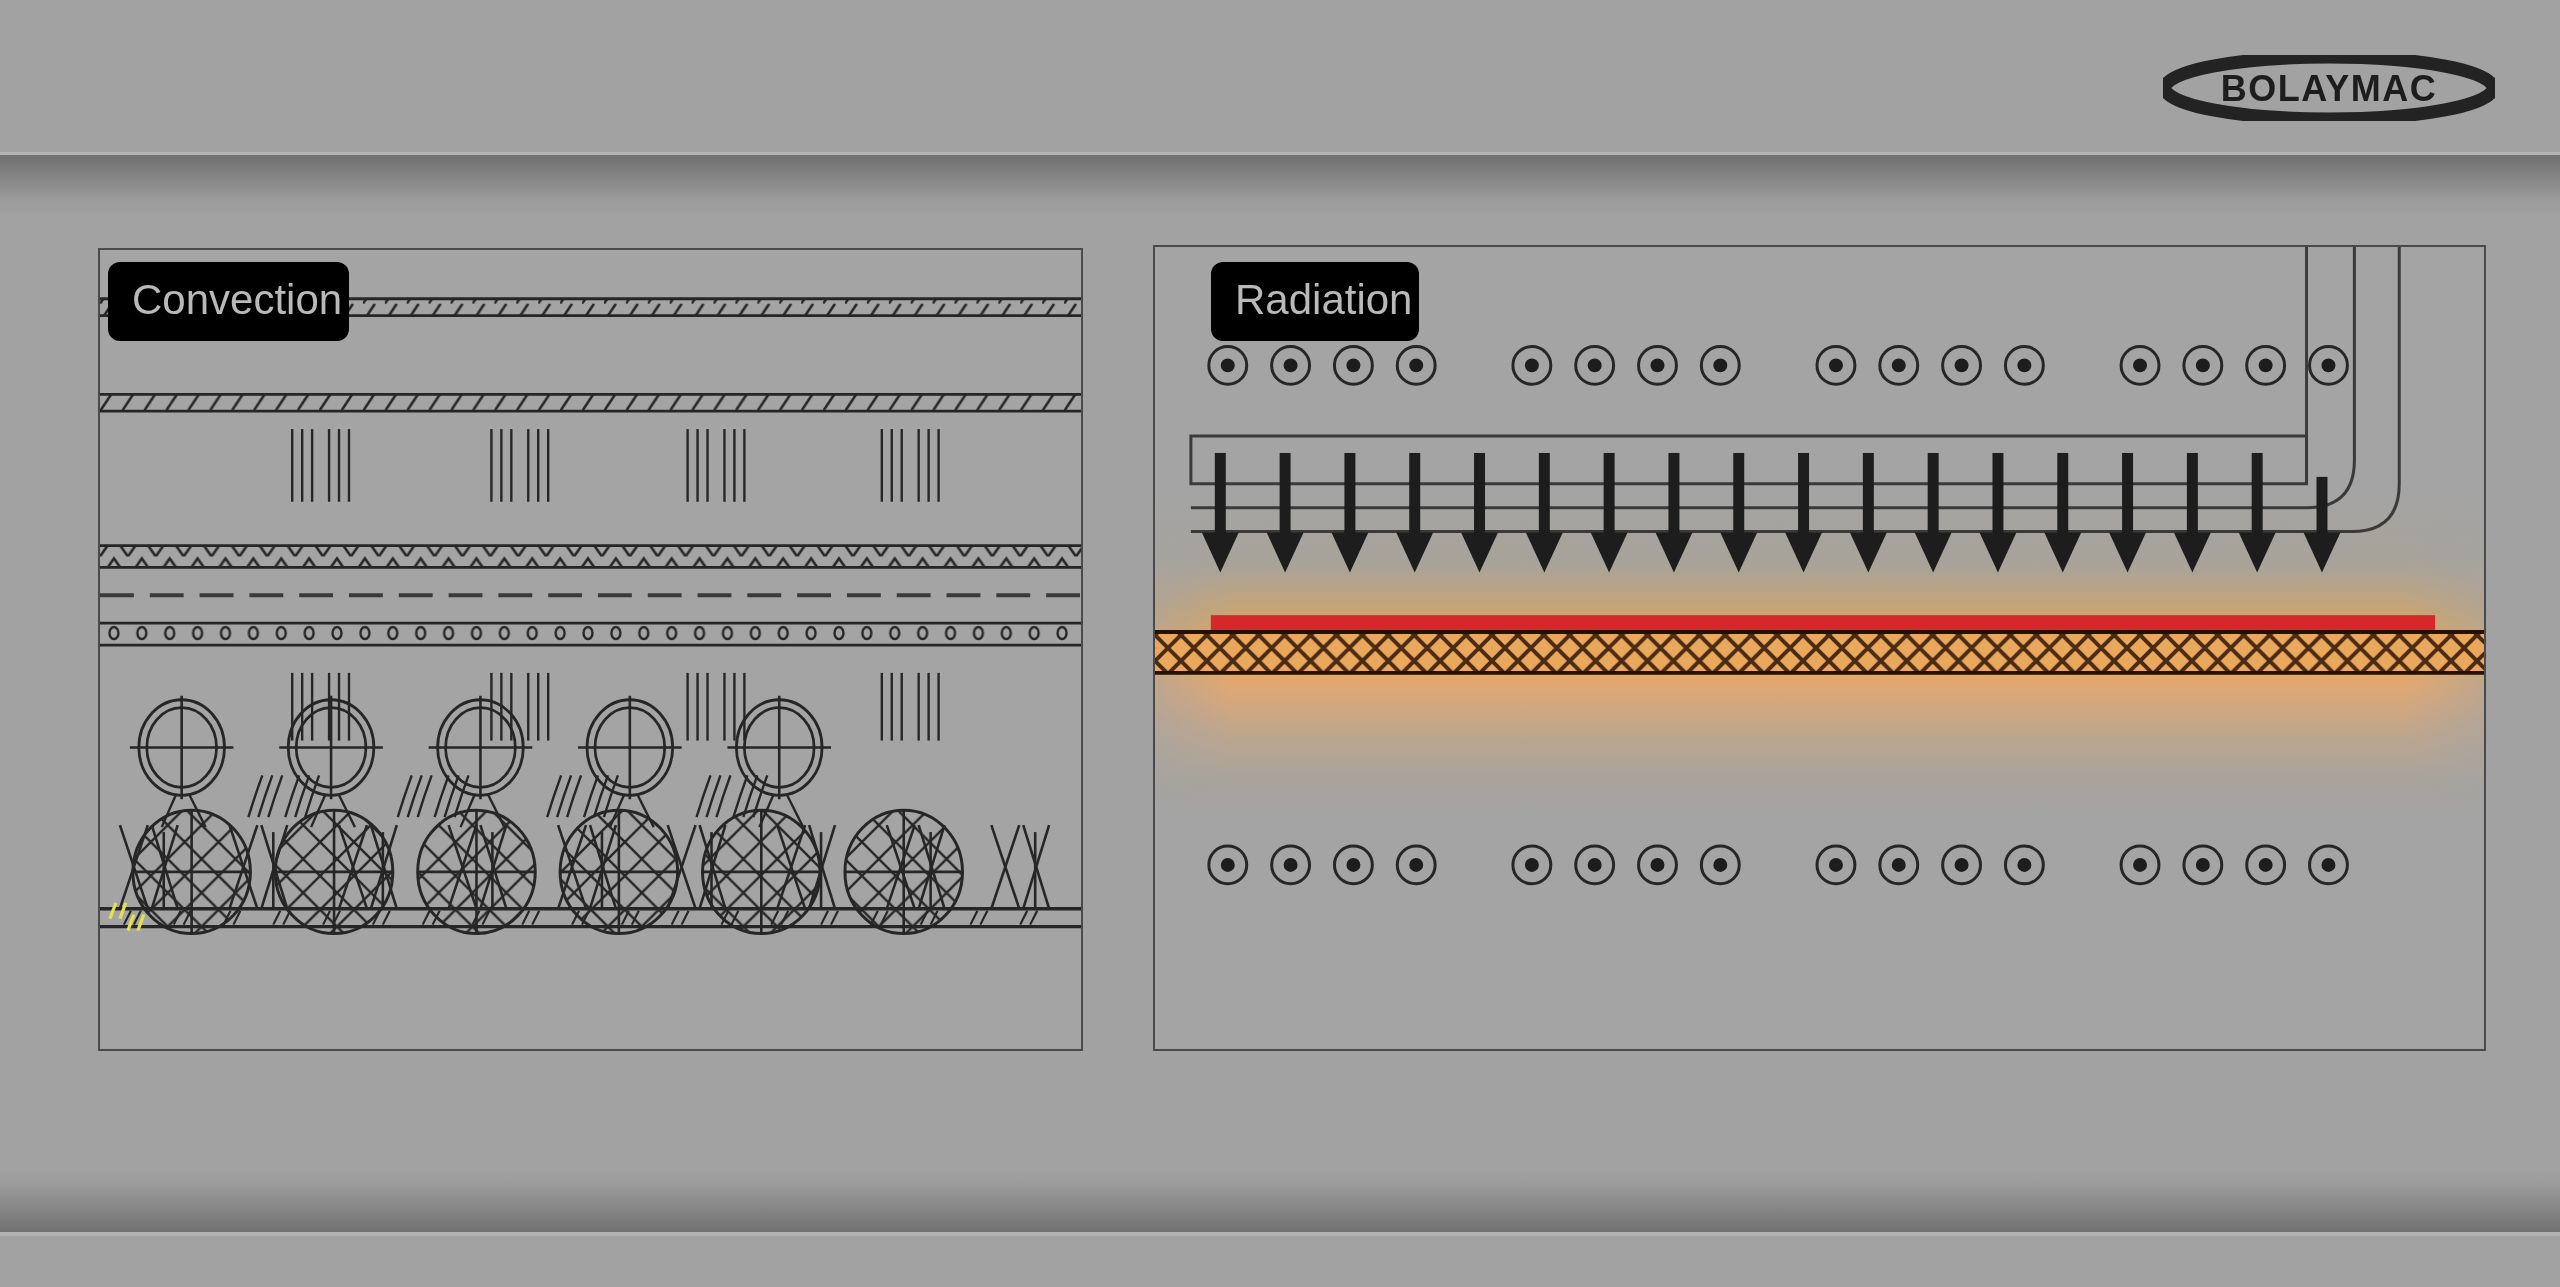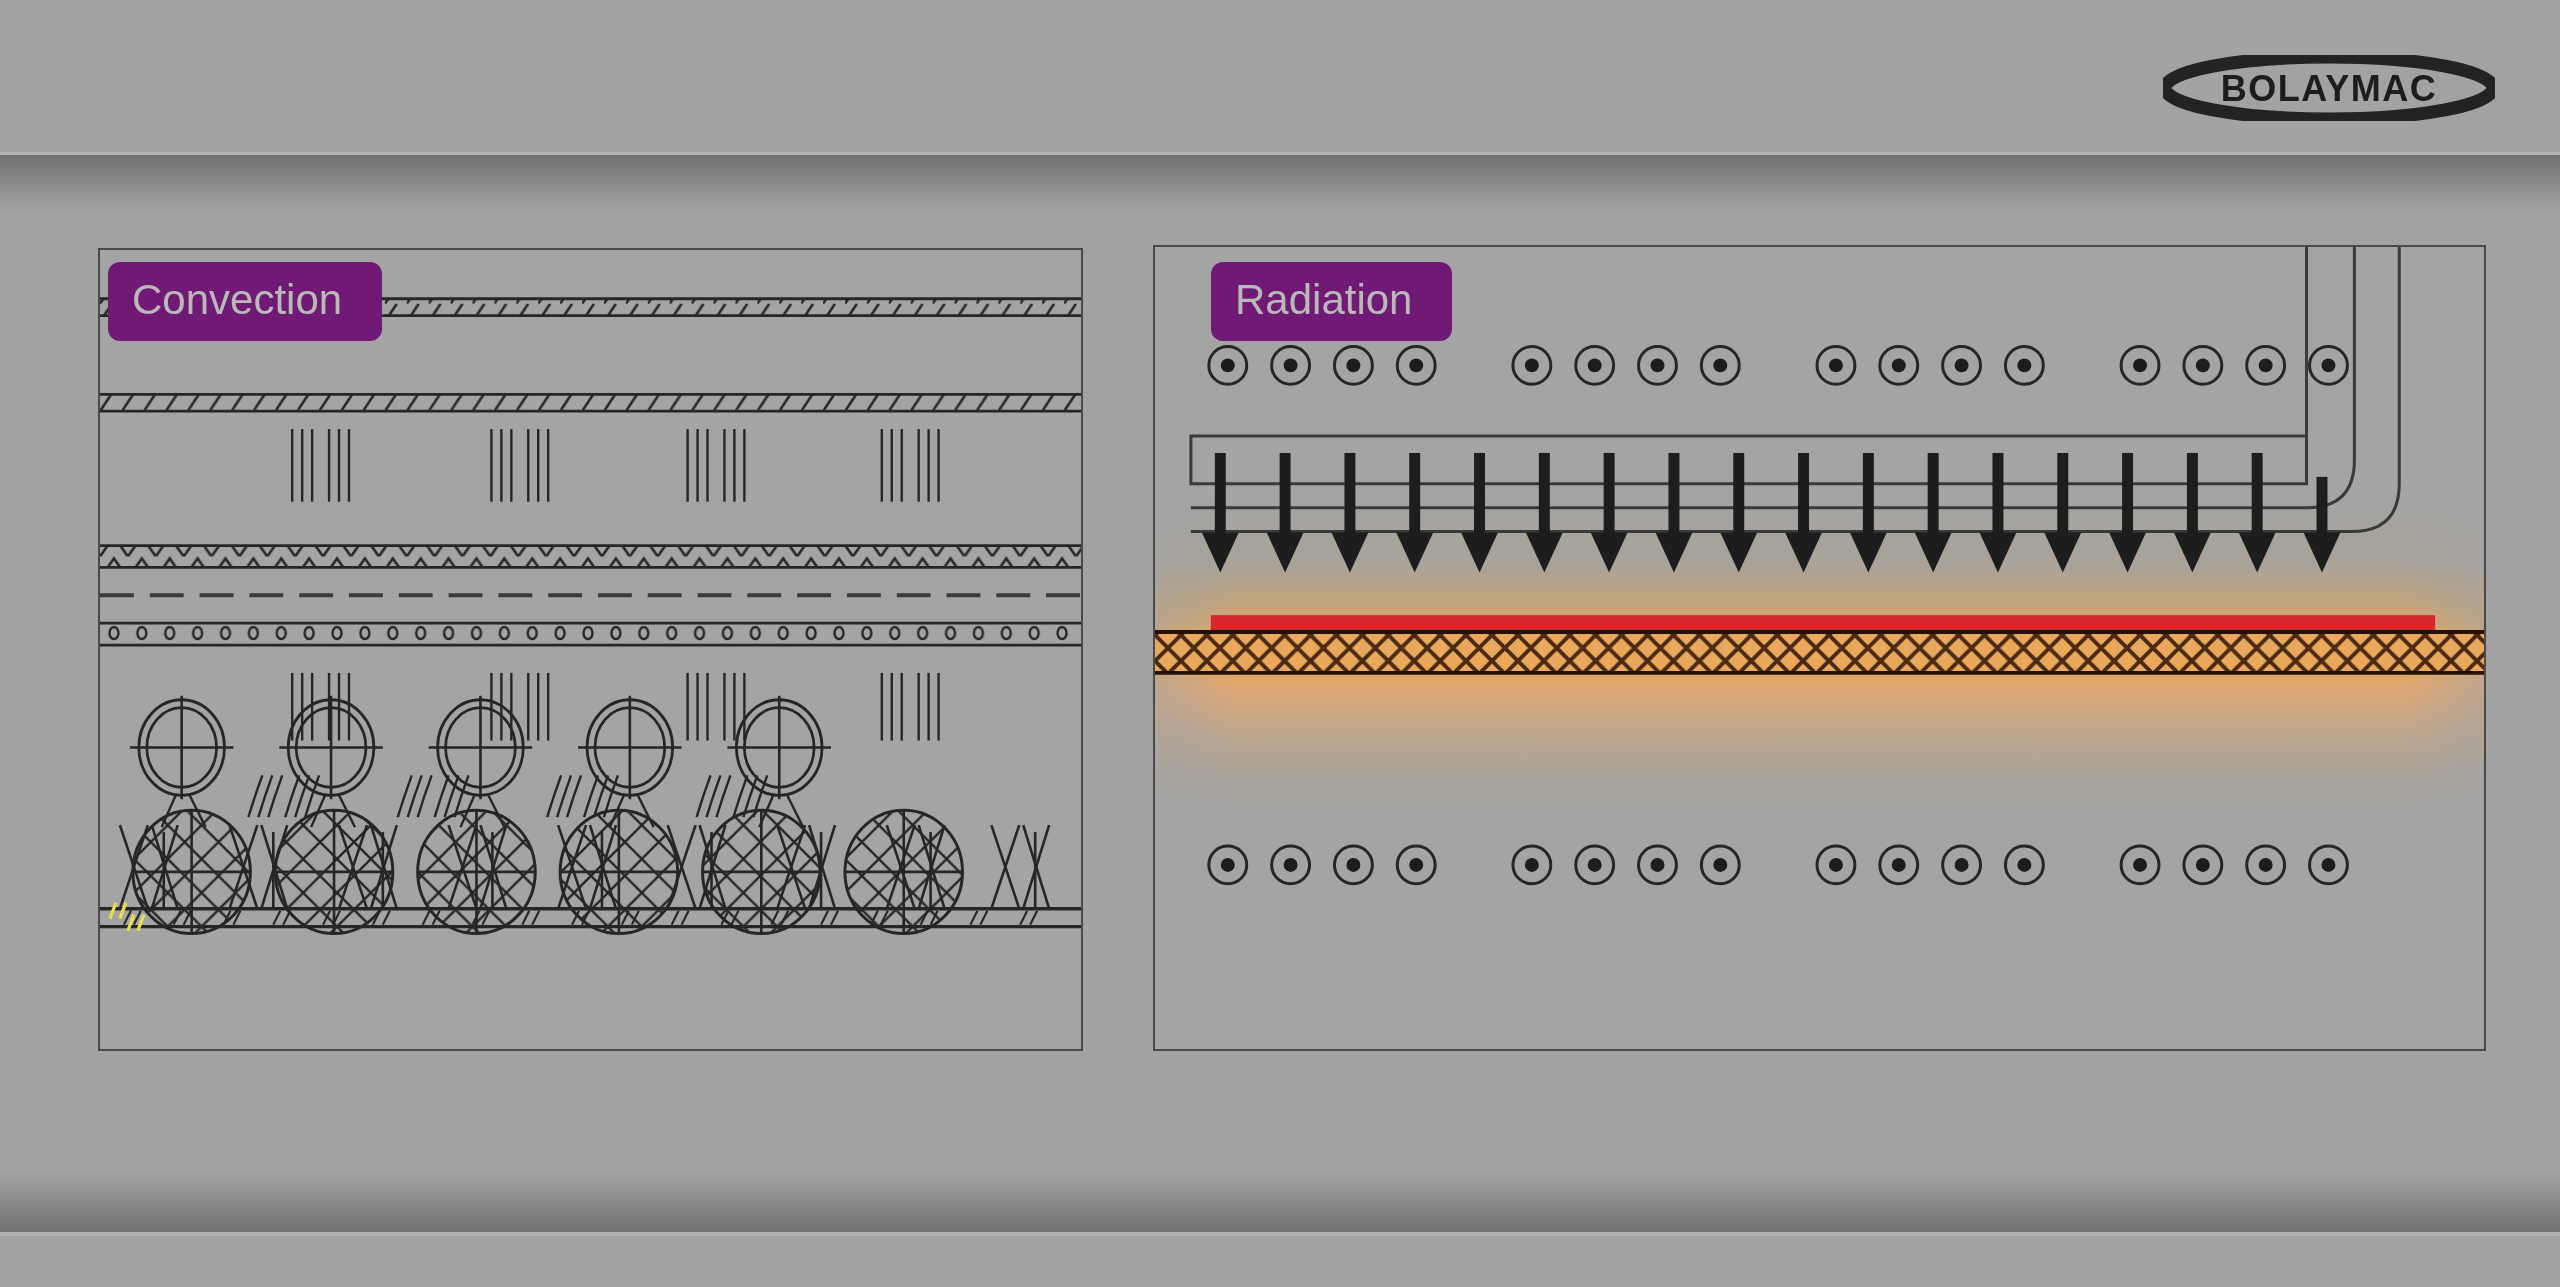--- a/index.html
+++ b/index.html
@@ -91,26 +91,26 @@
 
   .panel-svg {
     position: absolute;
     left: 0; top: 0;
     width: 100%; height: 100%;
   }
 
   
   .badge {
     position: absolute;
-    background: #701a75;
+    background: #000000;
     border-radius: 12px;
     color: #b9b9b9;
     font-size: 42px;
     line-height: 1;
-    padding: 17px 40px 20px 24px;
+    padding: 17px 7px 20px 24px;
     white-space: nowrap;
     z-index: 6;
   }
   #badge-convection { left: 108px; top: 262px; }
   #badge-radiation  { left: 1211px; top: 262px; }
 
   
   #caption {
     position: absolute;
     left: 0; top: 1090px;

